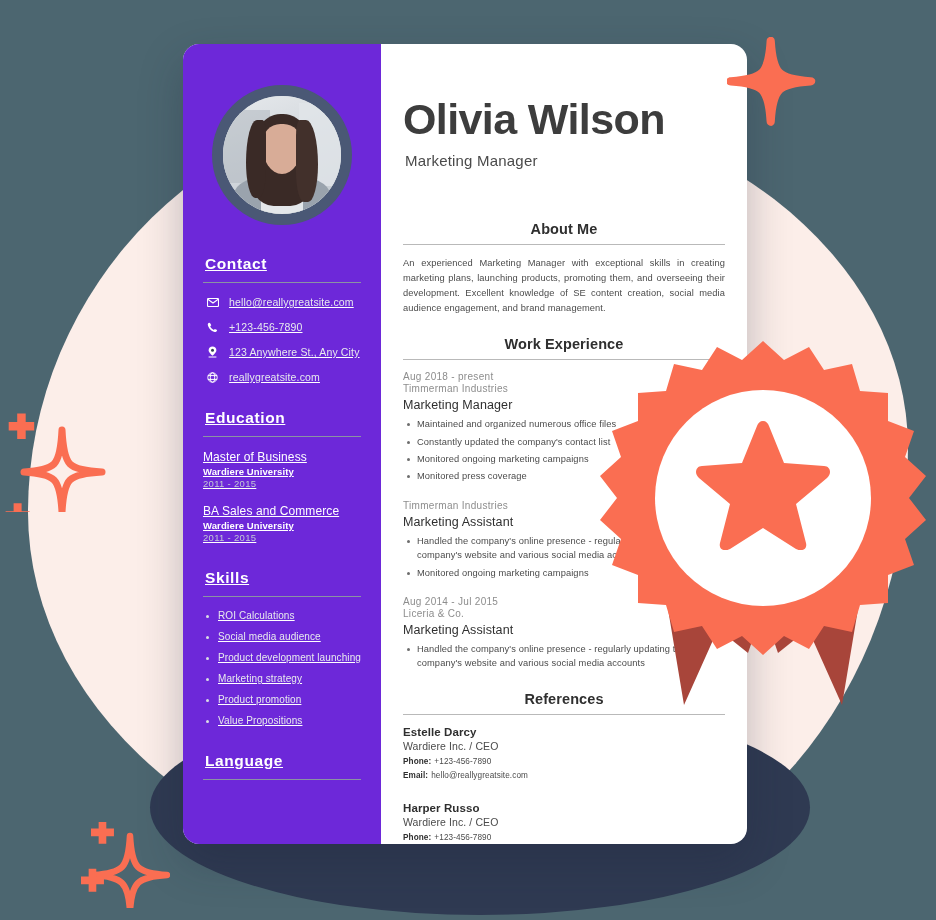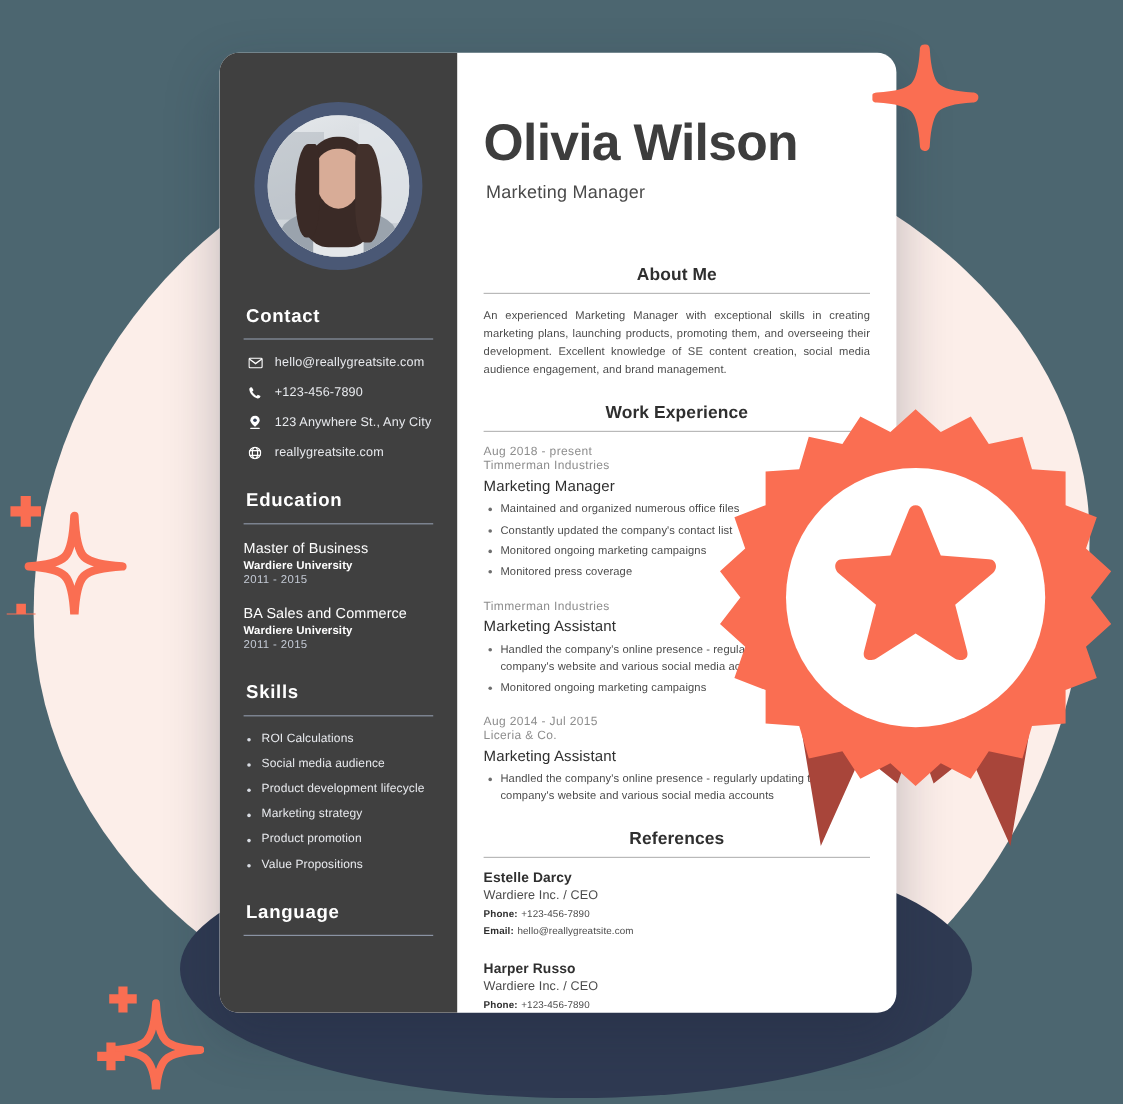--- a/index.html
+++ b/index.html
@@ -50,25 +50,26 @@
     border-radius: 16px;
     background: #ffffff;
     box-shadow: 0 18px 44px rgba(28, 36, 56, 0.28);
     display: flex;
     overflow: hidden;
   }
 
   
   .sidebar {
     width: 198px;
-    background: #404040;
+    background: #6d28d9;
     flex: 0 0 198px;
     padding: 0 0 0 0;
     box-sizing: border-box;
     color: #ffffff;
+    text-decoration: underline;
   }
   .avatar-wrap {
     margin: 41px auto 0;
     width: 140px;
     height: 140px;
     border-radius: 50%;
     background: #4a5875;
     display: flex;
     align-items: center;
     justify-content: center;
@@ -477,21 +478,21 @@
           <div class="edu-yr">2011 - 2015</div>
         </div>
       </section>
 
       <section class="side-block">
         <h2 class="side-h">Skills</h2>
         <div class="side-rule"></div>
         <ul class="sk-list">
           <li>ROI Calculations</li>
           <li>Social media audience</li>
-          <li>Product development lifecycle</li>
+          <li>Product development launching</li>
           <li>Marketing strategy</li>
           <li>Product promotion</li>
           <li>Value Propositions</li>
         </ul>
       </section>
 
       <section class="side-block">
         <h2 class="side-h">Language</h2>
         <div class="side-rule"></div>
       </section>

